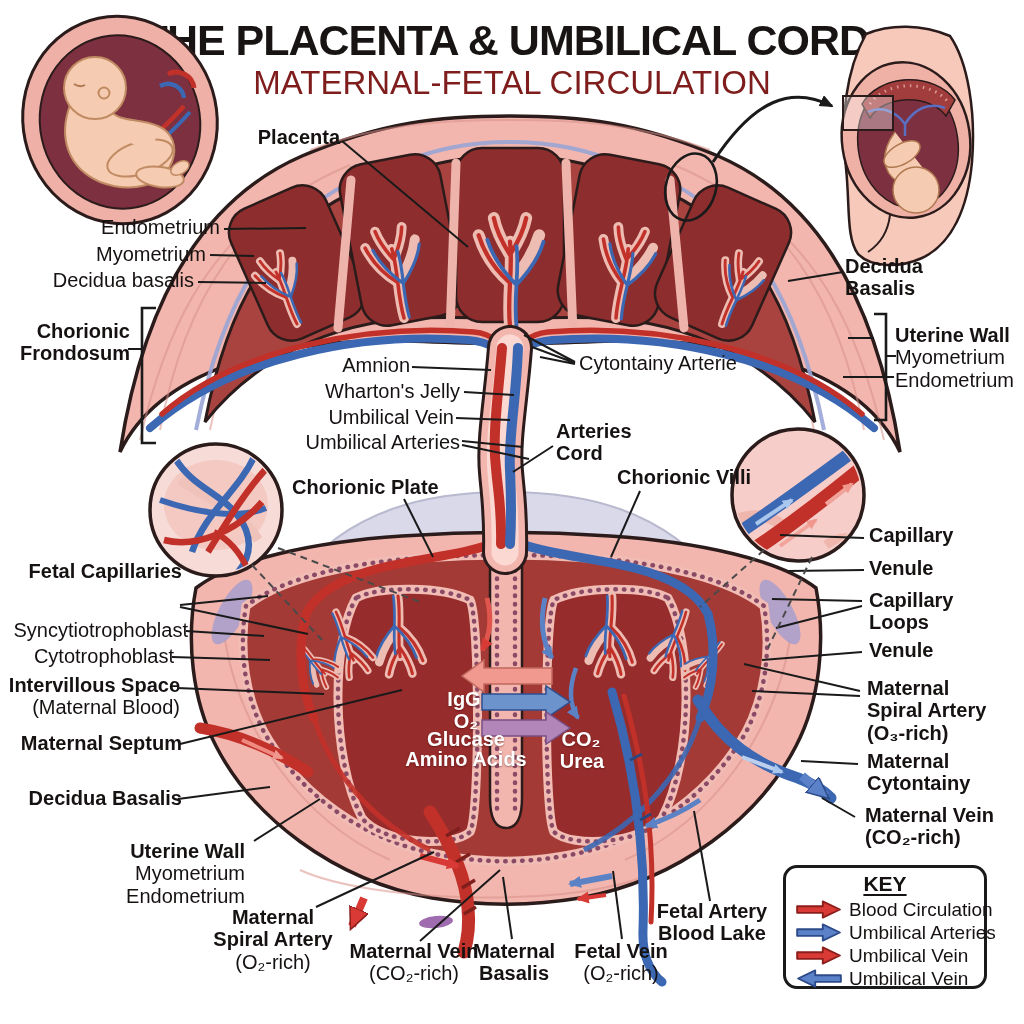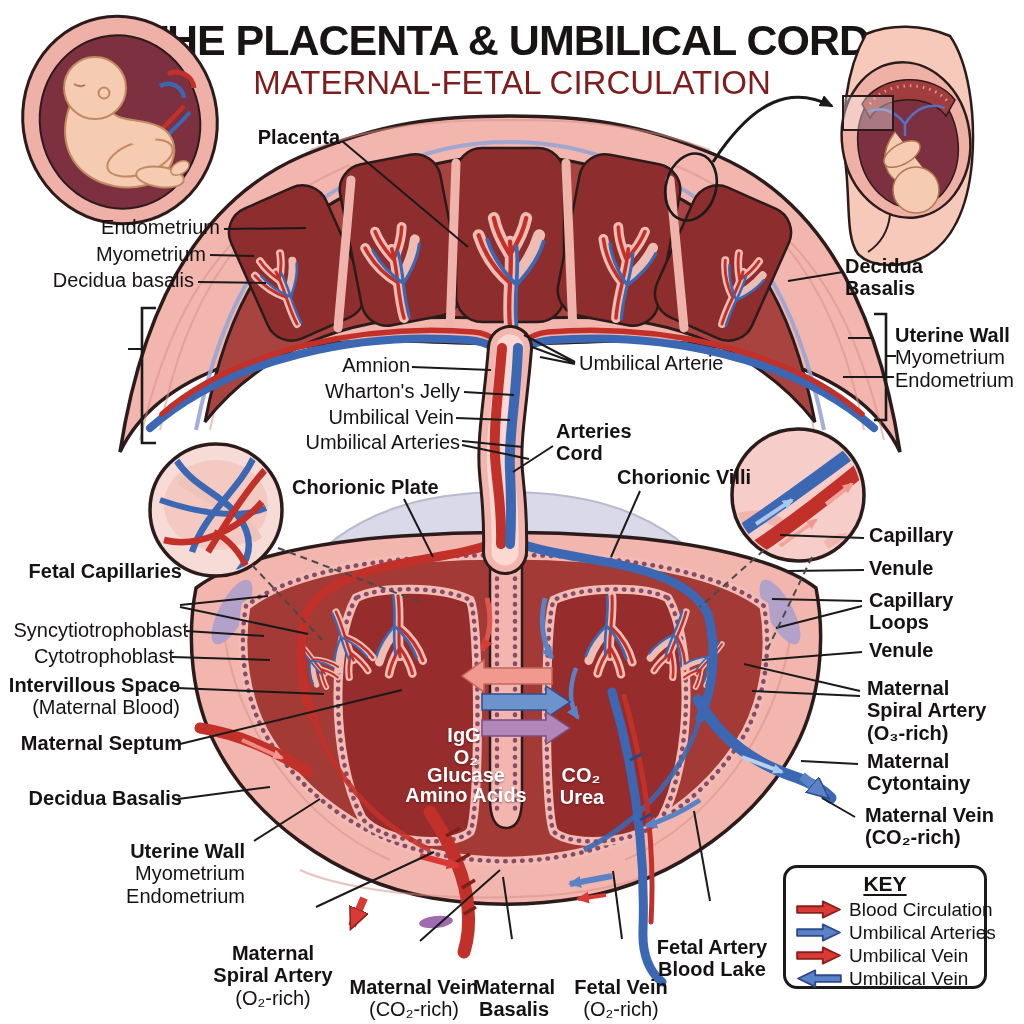--- a/index.html
+++ b/index.html
@@ -9,21 +9,21 @@
   
   .title1{position:absolute;left:512px;top:16px;transform:translateX(-50%);white-space:nowrap;
           font-size:43px;font-weight:700;letter-spacing:-1px;color:#181414;}
   .title2{position:absolute;left:512px;top:64px;transform:translateX(-50%);white-space:nowrap;
           font-size:33px;font-weight:400;letter-spacing:0;color:#7f1d1d;}
   
   .lbl{position:absolute;z-index:3;font-size:20px;line-height:1.12;font-weight:700;
        white-space:pre-line;color:#171212;}
   .rg{font-weight:400;}
   .ra{transform:translateX(-100%);text-align:right;}
-  .ca{transform:translateX(-50%);text-align:center;margin-top:36px;}
+  .ca{transform:translateX(-50%);text-align:center;}
   .lbl .sub{display:block;font-weight:400;}
   .lbl .bld{display:block;font-weight:700;}
   .wht{color:#fff;font-weight:700;text-shadow:0 1px 2px rgba(60,0,0,.45);z-index:3;}
   
   .outl{stroke:#2b1b1b;}
   .str{stroke:#d89089;stroke-width:2;fill:none;opacity:.55;}
   .ld{stroke:#1a1a1a;stroke-width:2;fill:none;}
   .brk{stroke:#1a1a1a;stroke-width:2.6;fill:none;}
   .dld{stroke:#4a4a4a;stroke-width:2;fill:none;stroke-dasharray:7 5;}
   .ann{stroke:#1a1a1a;stroke-width:2.6;fill:none;}
@@ -295,25 +295,27 @@
   </g>
 </svg>
 
 <div class="title1">THE PLACENTA &amp; UMBILICAL CORD:</div>
 <div class="title2">MATERNAL-FETAL CIRCULATION</div>
 
 <div class="lbl ra" style="left:340px;top:126px">Placenta</div>
 <div class="lbl ra rg" style="left:220px;top:216px">Endometrium</div>
 <div class="lbl ra rg" style="left:206px;top:243px">Myometrium</div>
 <div class="lbl ra rg" style="left:194px;top:269px">Decidua basalis</div>
+<div class="lbl ra" style="left:130px;top:320px">Chorionic
+Frondosum</div>
 <div class="lbl ra rg" style="left:410px;top:354px">Amnion</div>
 <div class="lbl ra rg" style="left:460px;top:380px">Wharton's Jelly</div>
 <div class="lbl ra rg" style="left:454px;top:406px">Umbilical Vein</div>
 <div class="lbl ra rg" style="left:460px;top:431px">Umbilical Arteries</div>
-<div class="lbl rg" style="left:579px;top:352px">Umbilical Arterie</div>
+<div class="lbl rg" style="left:579px;top:352px">Cytontainy Arterie</div>
 <div class="lbl" style="left:556px;top:420px">Arteries
 Cord</div>
 <div class="lbl" style="left:845px;top:255px">Decidua
 Basalis</div>
 <div class="lbl" style="left:895px;top:324px"><span class="bld">Uterine Wall</span><span class="sub">Myometrium
 Endometrium</span></div>
 <div class="lbl" style="left:292px;top:476px">Chorionic Plate</div>
 <div class="lbl" style="left:617px;top:466px">Chorionic Villi</div>
 <div class="lbl" style="left:869px;top:524px">Capillary</div>
 <div class="lbl" style="left:869px;top:557px">Venule</div>

